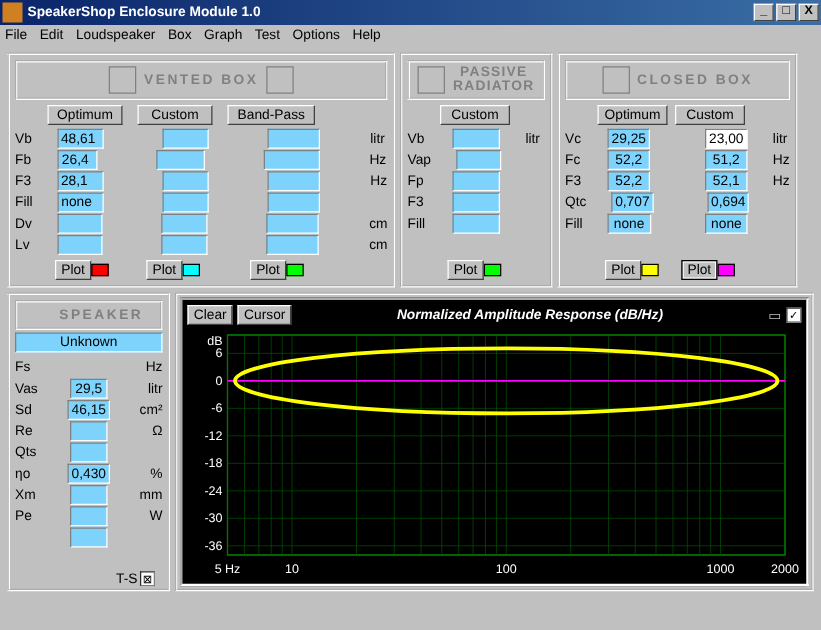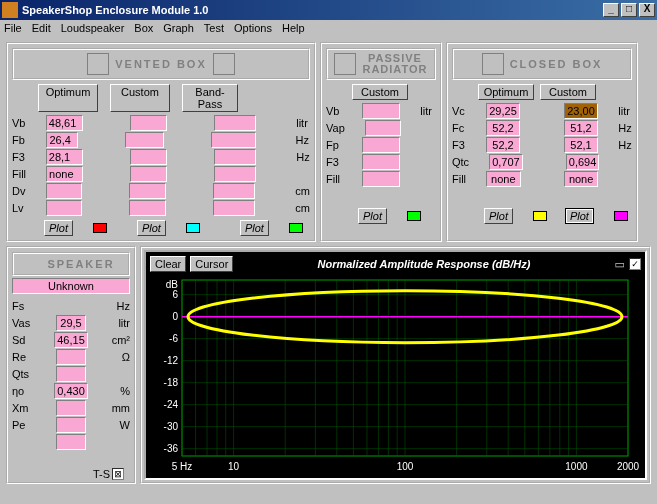--- a/index.html
+++ b/index.html
@@ -12,28 +12,28 @@
 .menubar span { cursor: default; }
 .work { padding: 6px; }
 .panel { border: 2px groove #fff; padding: 4px; position: relative; }
 .row1 { display: flex; gap: 4px; }
 .header-band { height: 32px; border: 2px groove #fff; display: flex; align-items: center; justify-content: center; gap: 6px; font-weight: bold; letter-spacing: 2px; color: #808080; margin-bottom: 4px; }
 .header-band .mini-icon { width: 22px; height: 22px; border: 1px solid #808080; background: #c0c0c0; }
 .col-headers { display: flex; margin-bottom: 2px; }
 .col-headers .sp { display: inline-block; }
 .btn3d { background: #c0c0c0; border: 1px solid #fff; border-right-color: #404040; border-bottom-color: #404040; padding: 1px 4px; text-align: center; cursor: default; }
 .btn3d.active { border: 1px solid #000; box-shadow: 0 0 0 1px #fff inset; }
-.field { background: #a16207; border: 1px solid #808080; border-right-color: #fff; border-bottom-color: #fff; height: 16px; padding: 0 2px; display: flex; align-items: center; }
-.field.ro { background: #f9a8d4; }
+.field { background: #ffffff; border: 1px solid #808080; border-right-color: #fff; border-bottom-color: #fff; height: 16px; padding: 0 2px; display: flex; align-items: center; }
+.field.ro { background: #7dd3fc; }
 .grid-row { display: flex; align-items: center; height: 17px; gap: 20px; }
 .lbl { width: 24px; }
 .unit { width: 24px; text-align: left; }
 .val { flex: 1; margin-top: 34px; }
 .plot-strip { display: flex; gap: 6px; margin-top: 4px; align-items: center; }
-.plot-btn { display: inline-flex; align-items: center; gap: 20px; font-style: italic; }
+.plot-btn { display: inline-flex; align-items: center; gap: 0; }
 .swatch { width: 14px; height: 10px; border: 1px solid #000; }
 .speaker-panel { width: 130px; }
 .speaker-head { height: 24px; border: 2px groove #fff; display: flex; align-items: center; justify-content: center; gap: 4px; color: #808080; font-weight: bold; letter-spacing: 2px; margin-bottom: 2px; }
 .chart-area { flex: 1; }
 .chart-top { display: flex; align-items: center; gap: 4px; padding: 2px; }
 .chart-title { flex: 1; text-align: center; color: #fff; font-weight: bold; font-style: italic; }
 .chart-bg { background: #000; border: 2px inset #fff; padding: 2px; }
 svg text { font-family: Arial; font-size: 10px; }
 .ts-corner { position: absolute; bottom: 2px; right: 10px; display: flex; align-items: center; gap: 2px; }
 .check { width: 12px; height: 12px; background: #fff; border: 1px inset #808080; display: inline-flex; align-items: center; justify-content: center; font-size: 9px; }
@@ -68,21 +68,21 @@
     <div class="mini-icon"></div>
     <span>VENTED BOX</span>
     <div class="mini-icon"></div>
   </div>
   <div class="col-headers">
     <span class="sp" style="width:26px"></span>
     <span class="btn3d" style="width:60px">Optimum</span>
     <span style="width:12px"></span>
     <span class="btn3d" style="width:60px">Custom</span>
     <span style="width:12px"></span>
-    <span class="btn3d" style="width:56px">Band-Pass</span>
+    <span class="btn3d" style="width:70px">Band-Pass</span>
   </div>
   <div id="vented-rows">
           <div class="grid-row">
             <span class="lbl">Vb</span>
   <span class="field ro" style="width:60px">48,61</span>
   <span style="width:12px"></span>
   <span class="field ro" style="width:60px"></span>
   <span style="width:12px"></span>
   <span class="field ro" style="width:70px"></span>
   <span style="flex:1"></span>

